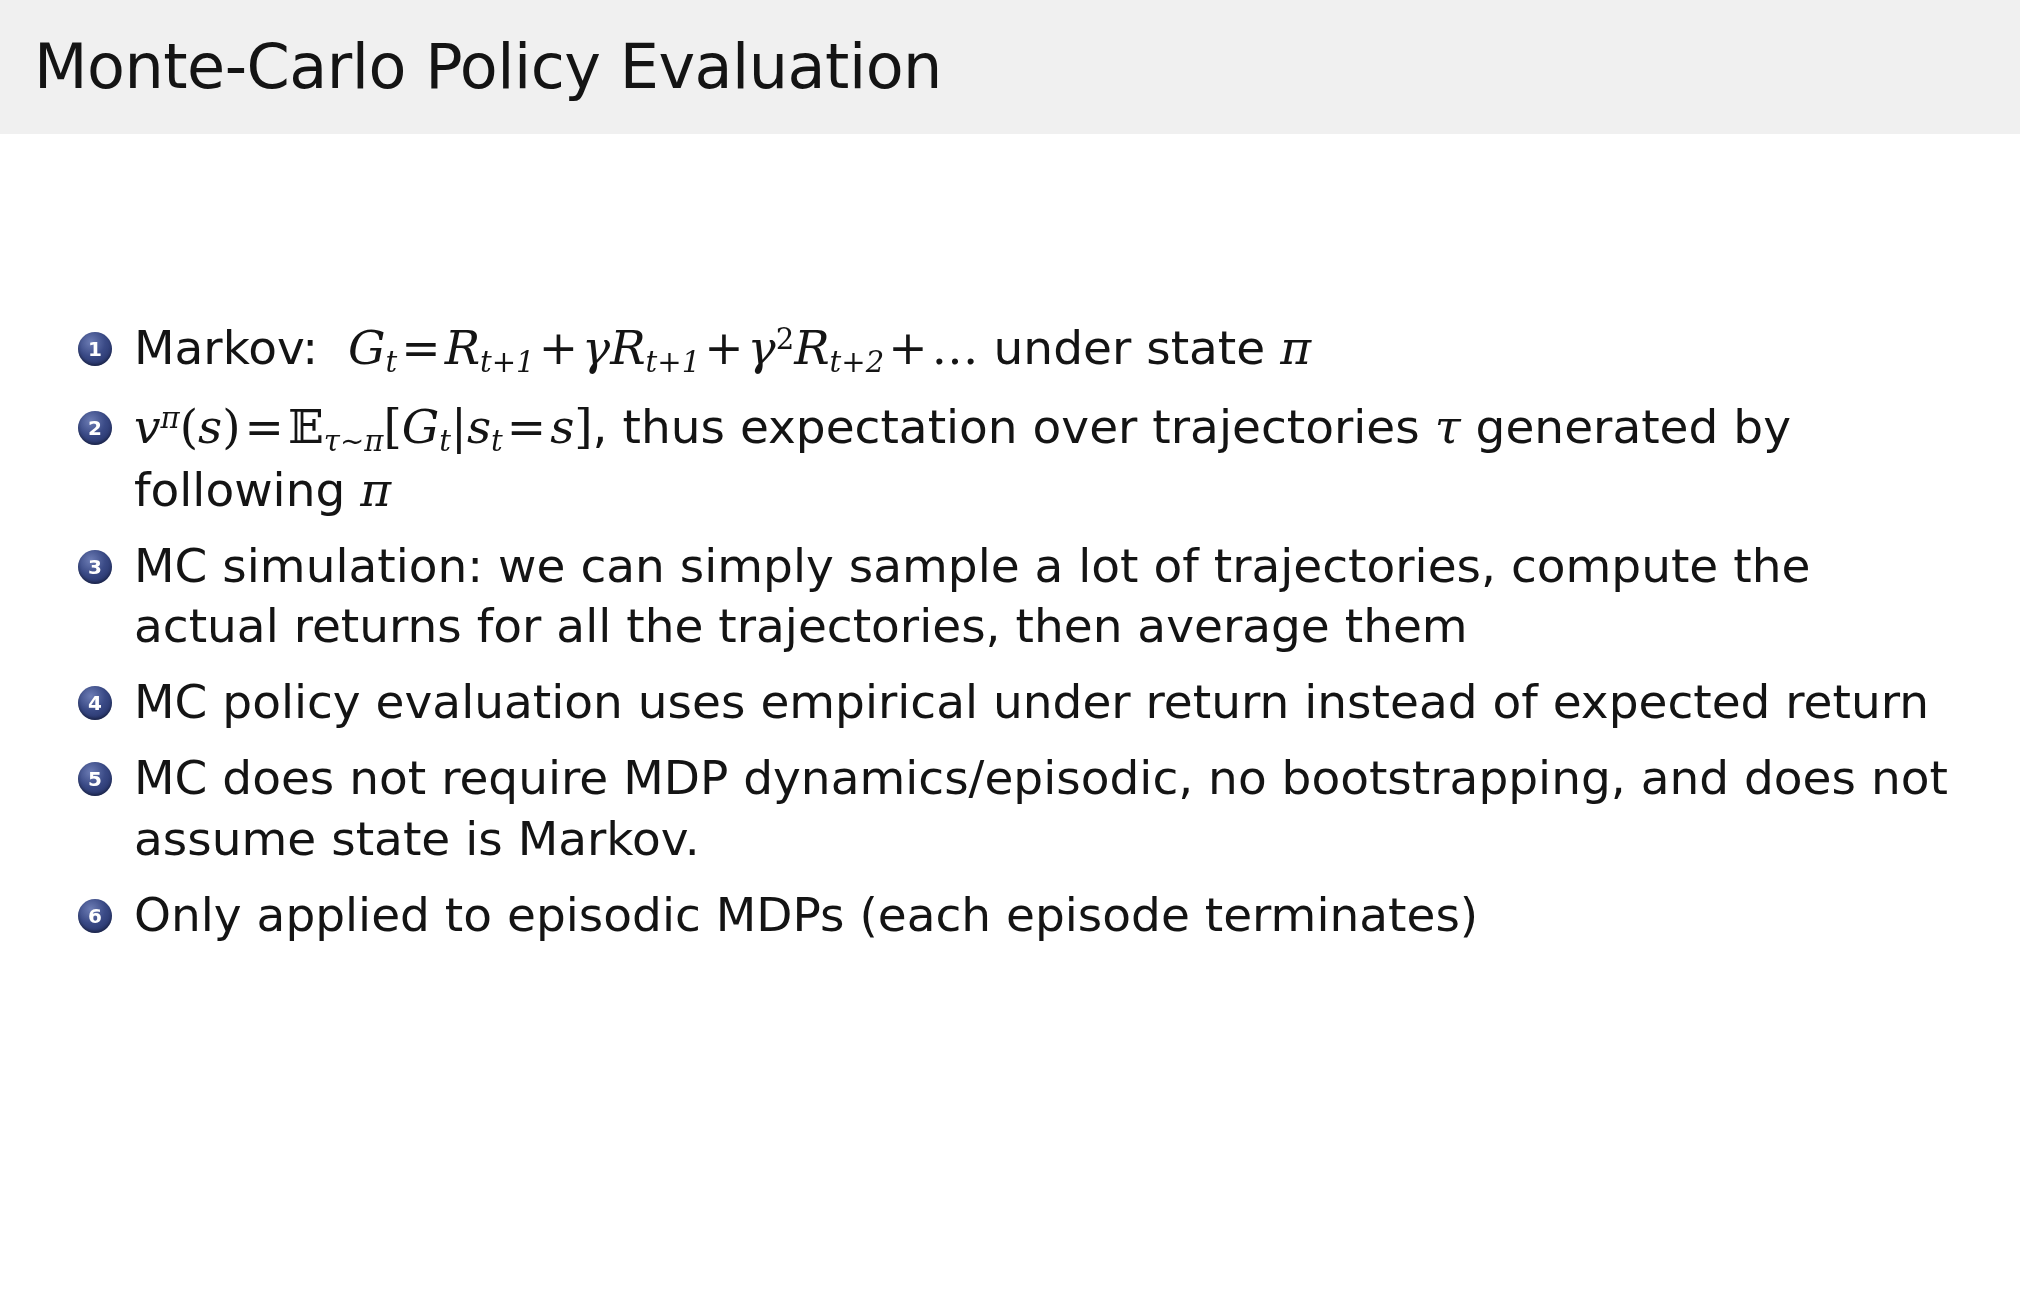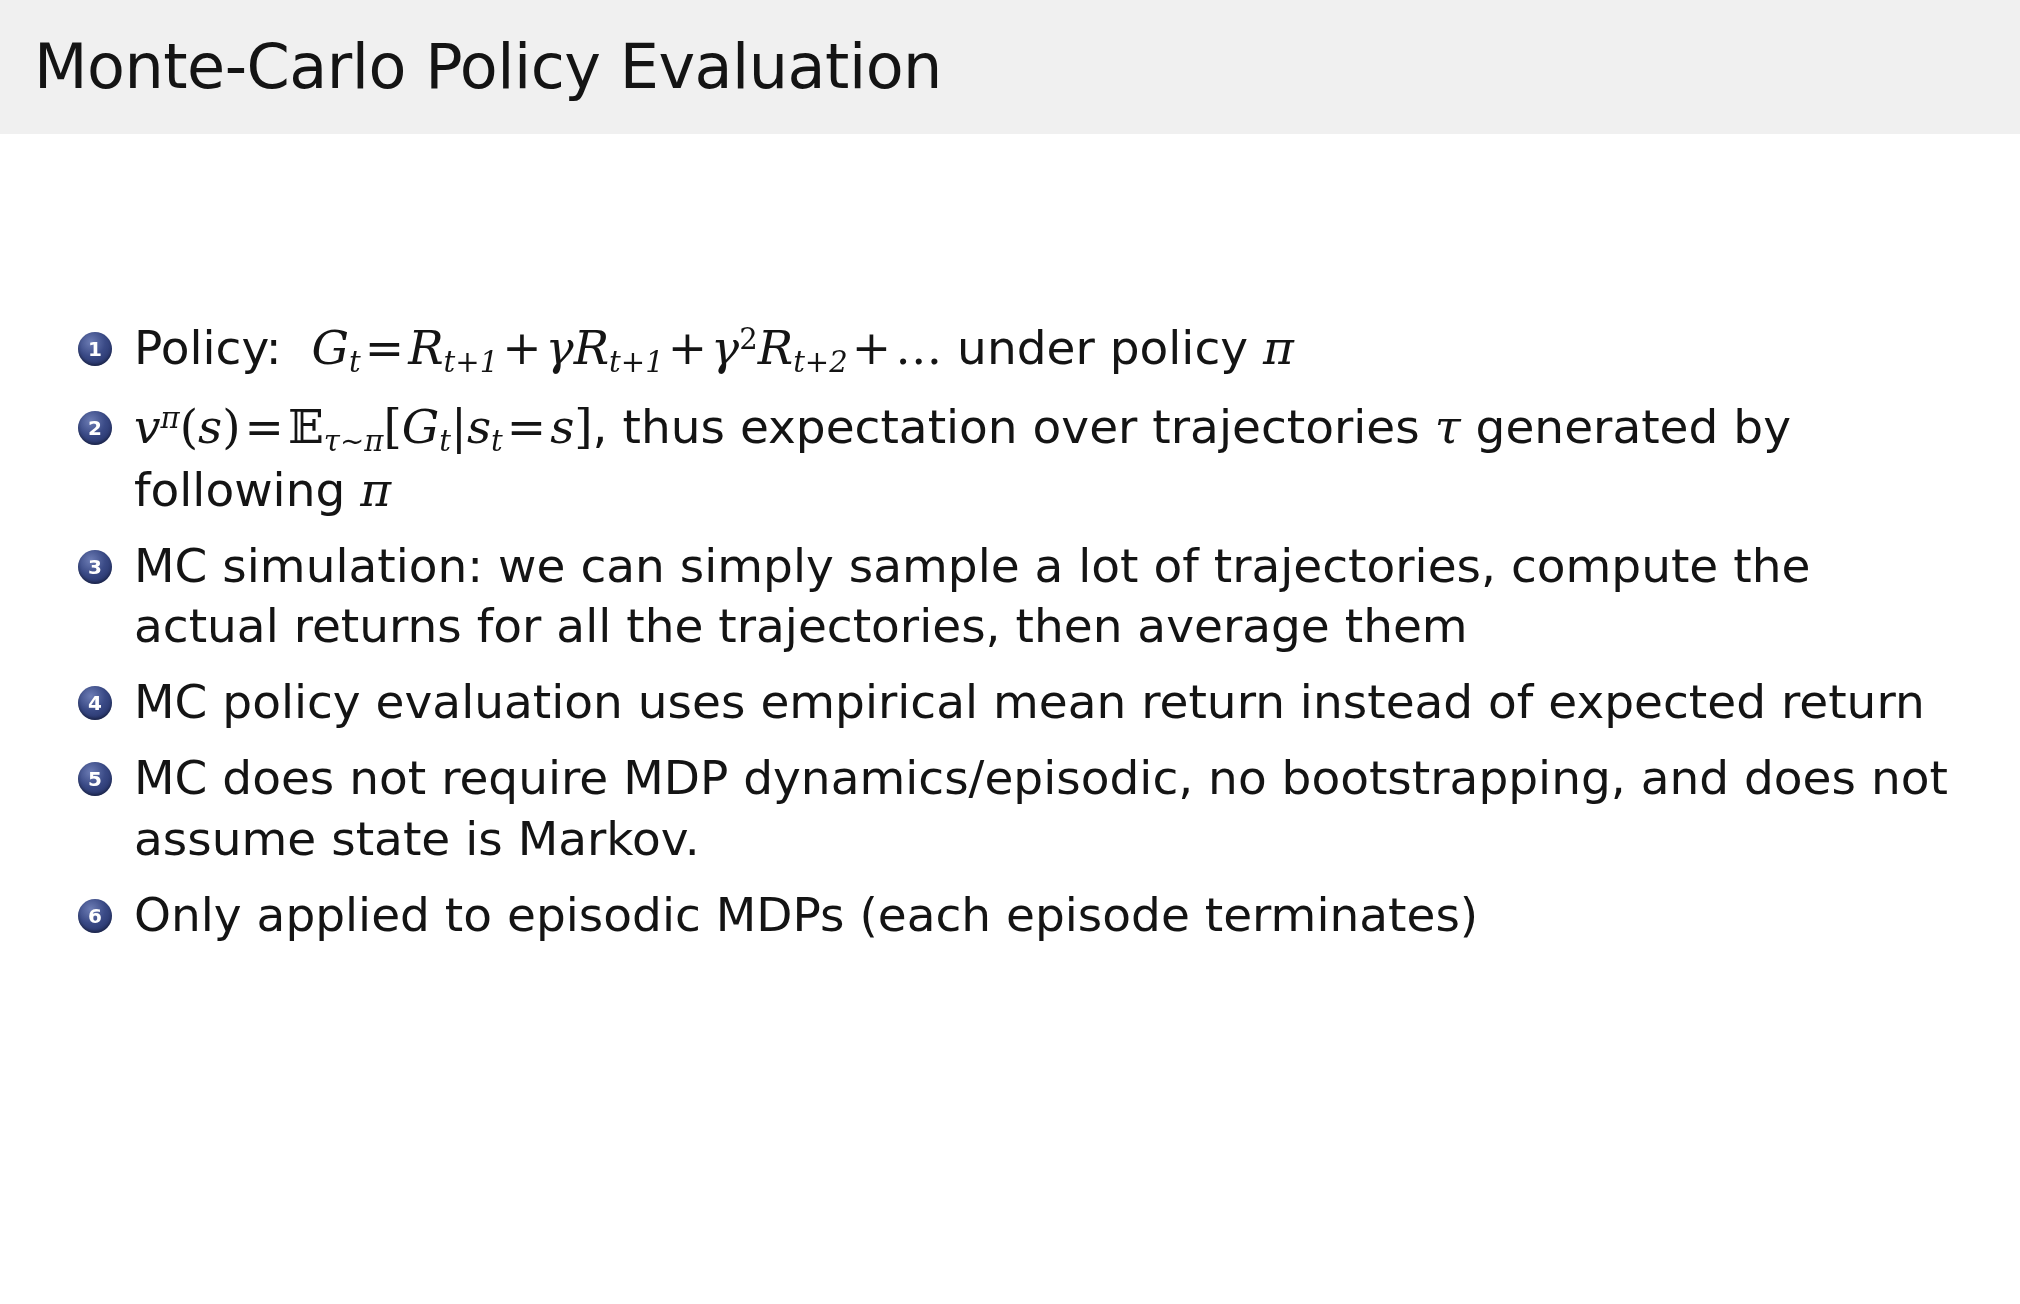--- a/index.html
+++ b/index.html
@@ -104,25 +104,25 @@
   <div class="title-bar">
     <div class="slide-title">Monte-Carlo Policy Evaluation</div>
   </div>
 
   <div class="content">
     <ol class="items">
 
       <li class="item">
         <span class="bullet">1</span>
         <span class="item-text">
-          <span>Policy:</span>
+          <span>Markov:</span>
           <span class="mathspan">
             &nbsp;<span class="mi">G</span><sub>t</sub><span class="op">=</span><span class="mi">R</span><sub>t+1</sub><span class="op">+</span><span class="gk">γ</span><span class="mi">R</span><sub>t+1</sub><span class="op">+</span><span class="gk">γ</span><sup class="mu">2</sup><span class="mi">R</span><sub>t+2</sub><span class="op">+</span><span class="mu">…</span>
           </span>
-          <span>under policy</span>
+          <span>under state</span>
           <span class="gk">π</span>
         </span>
       </li>
 
       <li class="item">
         <span class="bullet">2</span>
         <span class="item-text">
           <span class="mathspan">
             <span class="mi">v</span><sup class="gk">π</sup><span class="mu">(</span><span class="mi">s</span><span class="mu">)</span><span class="op">=</span><span class="bb">𝔼</span><sub><span class="gk">τ</span>∼<span class="gk">π</span></sub><span class="mu">[</span><span class="mi">G</span><sub>t</sub><span class="mu">|</span><span class="mi">s</span><sub>t</sub><span class="op">=</span><span class="mi">s</span><span class="mu">]</span></span><span>, thus expectation over trajectories</span>
           <span class="gk">τ</span>
@@ -131,21 +131,21 @@
         </span>
       </li>
 
       <li class="item">
         <span class="bullet">3</span>
         <span class="item-text">MC simulation: we can simply sample a lot of trajectories, compute the actual returns for all the trajectories, then average them</span>
       </li>
 
       <li class="item">
         <span class="bullet">4</span>
-        <span class="item-text">MC policy evaluation uses empirical mean return instead of expected return</span>
+        <span class="item-text">MC policy evaluation uses empirical under return instead of expected return</span>
       </li>
 
       <li class="item">
         <span class="bullet">5</span>
         <span class="item-text">MC does not require MDP dynamics/episodic, no bootstrapping, and does not assume state is Markov.</span>
       </li>
 
       <li class="item">
         <span class="bullet">6</span>
         <span class="item-text">Only applied to episodic MDPs (each episode terminates)</span>

